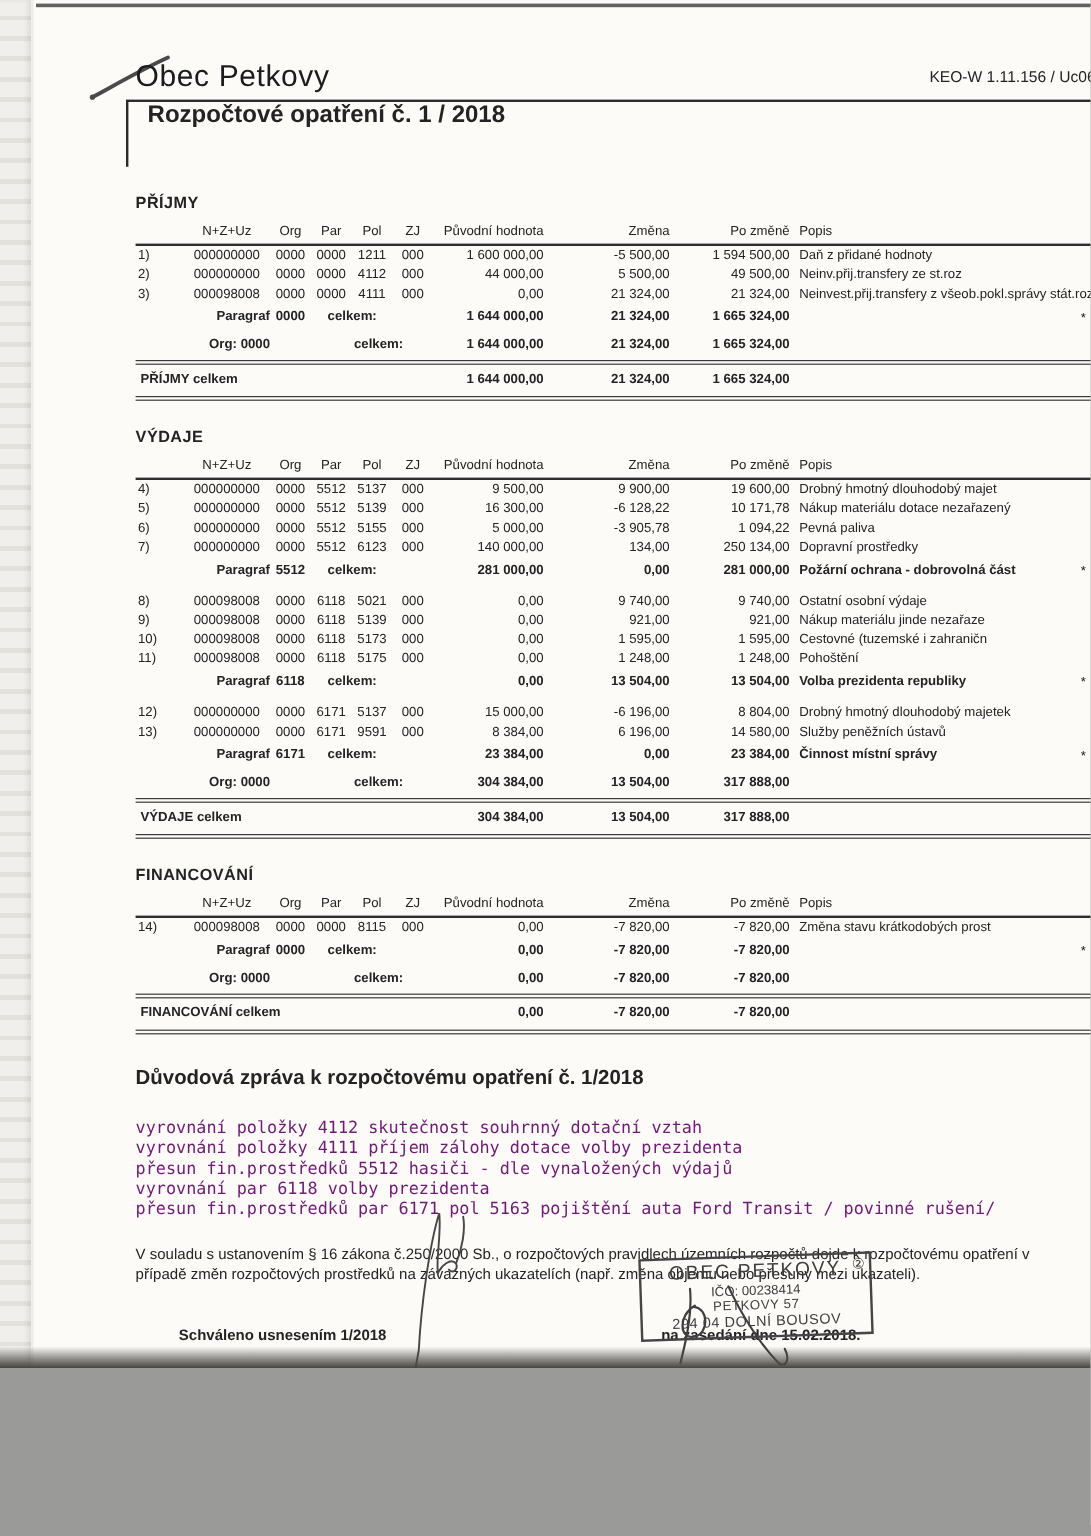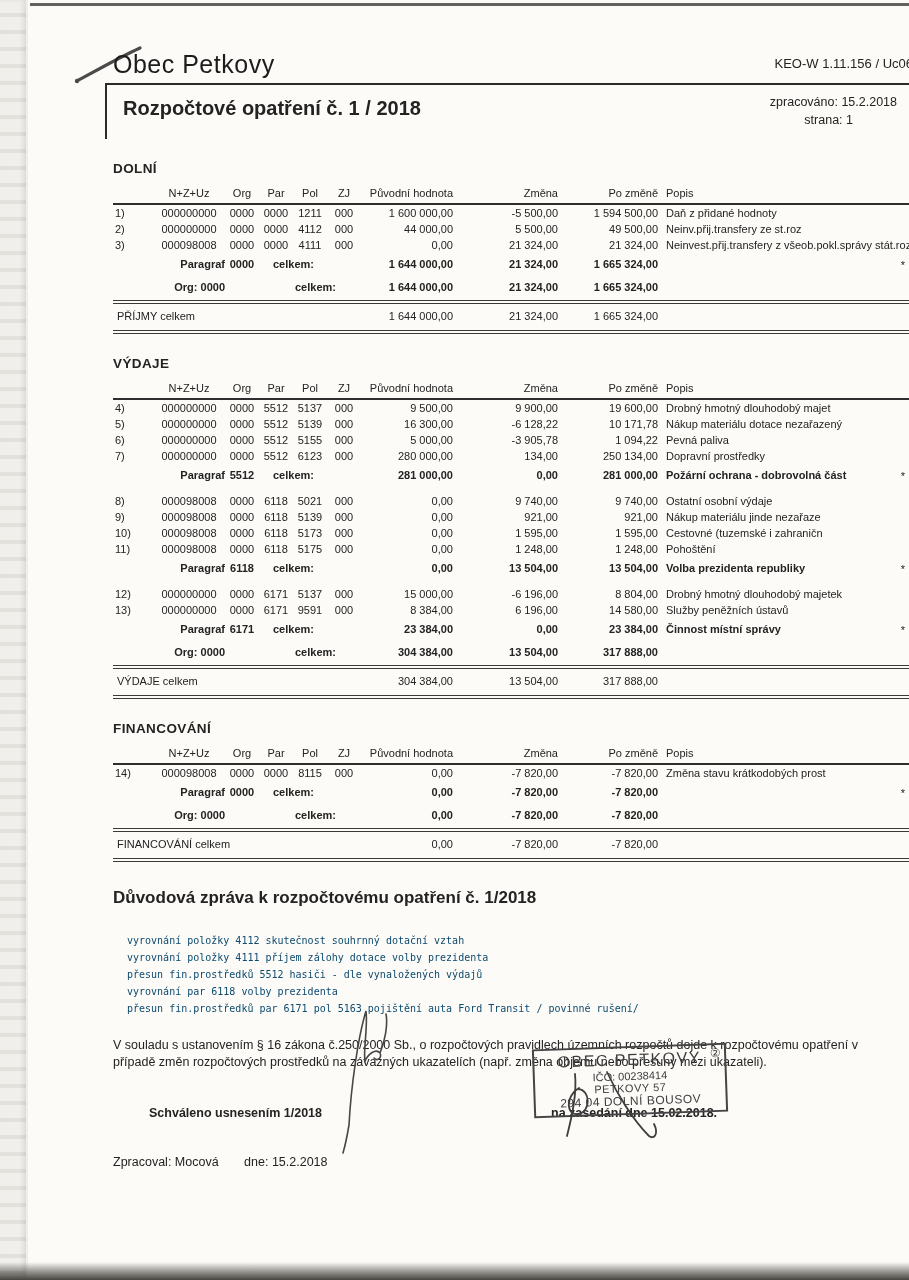--- a/index.html
+++ b/index.html
@@ -1,37 +1,37 @@
 <!DOCTYPE html>
 <html><head>
 <meta charset="utf-8">
 <style>
   html,body{margin:0;padding:0;background:#9a9a98;}
   .scan-page{
-    position:relative; width:909px; height:1280px; overflow:hidden;
+    position:relative; width:909px; height:1140px; overflow:hidden;
     background:#fcfbf8; color:#232323;
     font-family:"Liberation Sans", sans-serif;
   }
   
   .edge-left{position:absolute;left:0;top:0;width:26px;height:100%;
     background:repeating-linear-gradient(180deg,#f1efeb 0 13px,#e3e1dc 13px 17px);
     border-right:2px solid #efede9; box-shadow:inset -3px 0 4px rgba(0,0,0,.08);}
   .edge-top{position:absolute;top:3px;left:30px;right:0;height:3px;background:#3c3b39;opacity:.8;}
   .edge-bottom{position:absolute;bottom:0;left:0;right:0;height:18px;
     background:linear-gradient(180deg,rgba(78,76,72,0),rgba(78,76,72,.6) 55%,#47453f);}
   .content{position:absolute;left:113px;right:0;top:0;}
 
   
   .hdr-row{display:flex;justify-content:space-between;align-items:flex-end;padding-top:50px;}
   .org-name{font-size:25px;letter-spacing:.5px;color:#1c1c1c;}
   .keo{font-size:13px;white-space:nowrap;margin-right:-4px;padding-bottom:8px;}
   .hdr-rule{border-bottom:2.5px solid #2b2b2b;margin-top:4px;margin-left:-8px;}
   .title-band{display:flex;justify-content:space-between;margin-left:-8px;
     border-left:2px solid #2b2b2b;height:54px;padding-left:16px;}
-  .doc-title{font-size:20px;font-weight:bold;padding-top:12px;}
+  .doc-title{font-size:20px;font-weight:bold;}
   .meta{font-size:12.5px;text-align:right;padding-top:8px;line-height:18px;}
   .meta .strana{padding-right:56px;}
   .meta .zprac{padding-right:12px;}
   .pen-slash{position:absolute;left:72px;top:44px;}
 
   
   .sec{margin-top:22px;}
   .sec-h{font-size:13.5px;font-weight:bold;letter-spacing:.4px;margin:0 0 9px 0;}
   .tbl{--cols:30px 82px 34px 34px 34px 34px 92px 105px 100px 1fr;}
   .thead,.row{display:grid;grid-template-columns:var(--cols);font-size:11px;line-height:16px;}
@@ -43,27 +43,27 @@
   .num{padding-left:2px;}
   .popis{padding-left:8px;overflow:hidden;}
   .row{position:relative;}
   .row.gap{margin-top:10px;}
   .row.para{font-weight:bold;margin-top:3px;}
   .row.orgr{font-weight:bold;margin-top:7px;}
   .celk{grid-column:4/7;padding-left:14px;}
   .celk2{grid-column:5/7;padding-left:2px;}
   .star{position:absolute;right:4px;top:1px;font-size:11px;font-weight:normal;}
   .dbl{height:2px;border-top:1.2px solid #3a3a3a;border-bottom:1.2px solid #3a3a3a;margin-top:5px;}
-  .row.total{font-weight:normal;padding:4px 0;}
+  .row.total{font-weight:bold;padding:4px 0;}
   .row.total .lbl{grid-column:1/7;padding-left:4px;}
   .tbl .dbl.after{margin-top:2px;}
 
   
   .report-h{font-size:17px;font-weight:bold;margin:26px 0 0 0;}
-  .mono{margin-top:24px;font-family:"DejaVu Sans Mono", monospace;font-size:10px;line-height:17px;color:#0c4a6e;margin-left:14px;}
+  .mono{margin-top:24px;font-family:"DejaVu Sans Mono", monospace;font-size:14px;line-height:17px;color:#701a75;}
   .law{margin-top:20px;font-size:12.5px;line-height:16.5px;max-width:782px;}
 
   
   .approve-row{position:relative;margin-top:36px;font-size:12.5px;font-weight:bold;height:17px;margin-left:36px;}
   .approve-row .right{position:absolute;left:402px;top:0;}
   .prep-row{margin-top:32px;font-size:12.5px;}
   .prep-row .dne{margin-left:22px;}
   .sig1{position:absolute;left:335px;top:1005px;}
   .stamp{position:absolute;left:533px;top:1046px;width:182px;border:2.5px solid #454545;
     transform:rotate(-2deg);text-align:center;color:#3d3d3d;padding:3px 4px 5px;}
@@ -88,28 +88,24 @@
 
   <div class="content">
 
     <div class="hdr-row">
       <div class="org-name">Obec Petkovy</div>
       <div class="keo">KEO-W 1.11.156 / Uc06</div>
     </div>
     <div class="hdr-rule"></div>
     <div class="title-band">
       <div class="doc-title">Rozpočtové opatření č. 1 / 2018</div>
-      <div class="meta">
-        <div class="zprac">zpracováno: 15.2.2018</div>
-        <div class="strana">strana: 1</div>
-      </div>
     </div>
 
     <section class="sec">
-      <h2 class="sec-h">DOLNÍ</h2>
+      <h2 class="sec-h">PŘÍJMY</h2>
       <div class="tbl">
           <div class="thead">
             <div class="c num"></div>
             <div class="c ctr">N+Z+Uz</div>
             <div class="c ctr2">Org</div>
             <div class="c ctr2">Par</div>
             <div class="c ctr2">Pol</div>
             <div class="c ctr2">ZJ</div>
             <div class="c ra">Původní hodnota</div>
             <div class="c ra">Změna</div>
@@ -231,21 +227,21 @@
             <div class="c ra">1 094,22</div>
             <div class="c popis">Pevná paliva</div>
           </div>
           <div class="row data">
             <div class="c num">7)</div>
             <div class="c ctr">000000000</div>
             <div class="c ctr2">0000</div>
             <div class="c ctr2">5512</div>
             <div class="c ctr2">6123</div>
             <div class="c ctr2">000</div>
-            <div class="c ra">280 000,00</div>
+            <div class="c ra">140 000,00</div>
             <div class="c ra">134,00</div>
             <div class="c ra">250 134,00</div>
             <div class="c popis">Dopravní prostředky</div>
           </div>
           <div class="row para">
             <div class="c ra" style="grid-column:1/3">Paragraf</div>
             <div class="c ctr2">5512</div>
             <div class="c celk">celkem:</div>
             <div class="c ra" style="grid-column:7">281 000,00</div>
             <div class="c ra">0,00</div>

